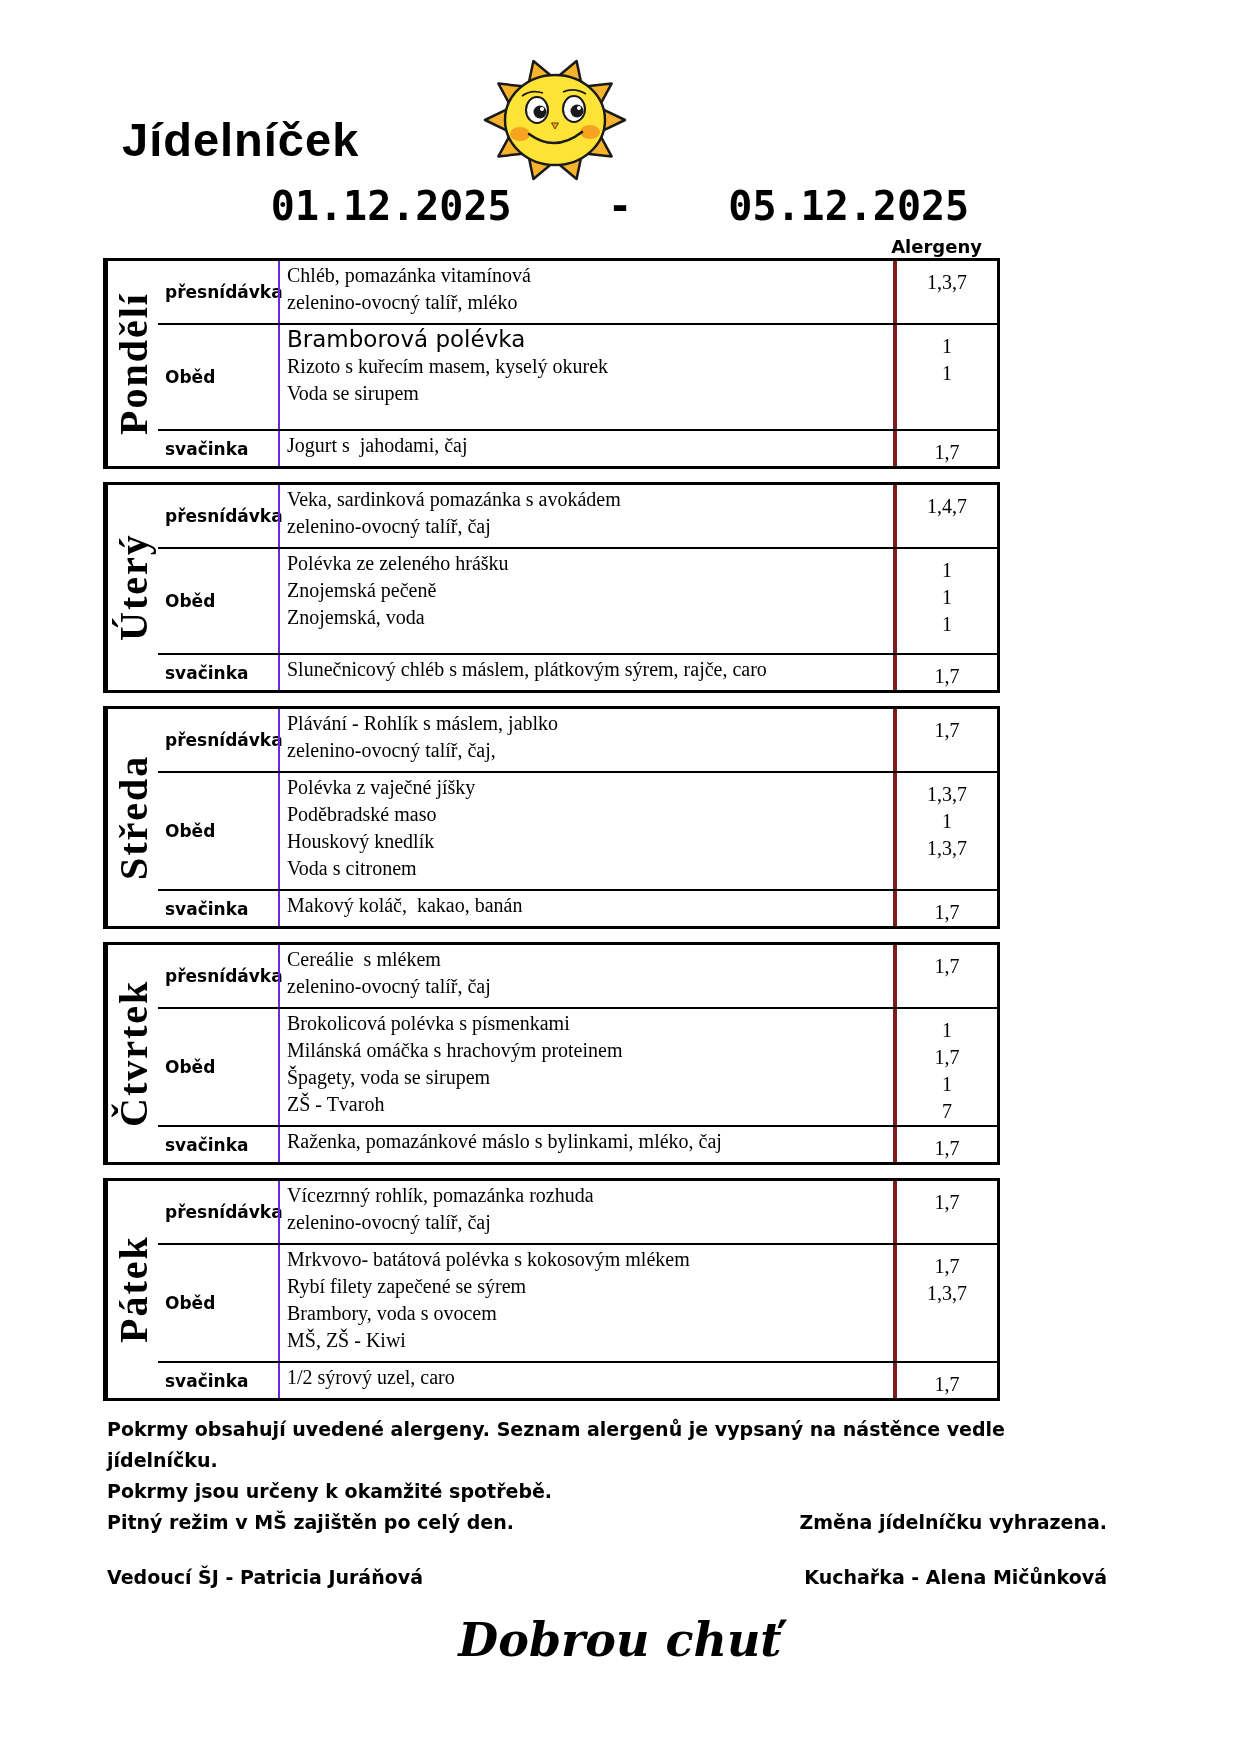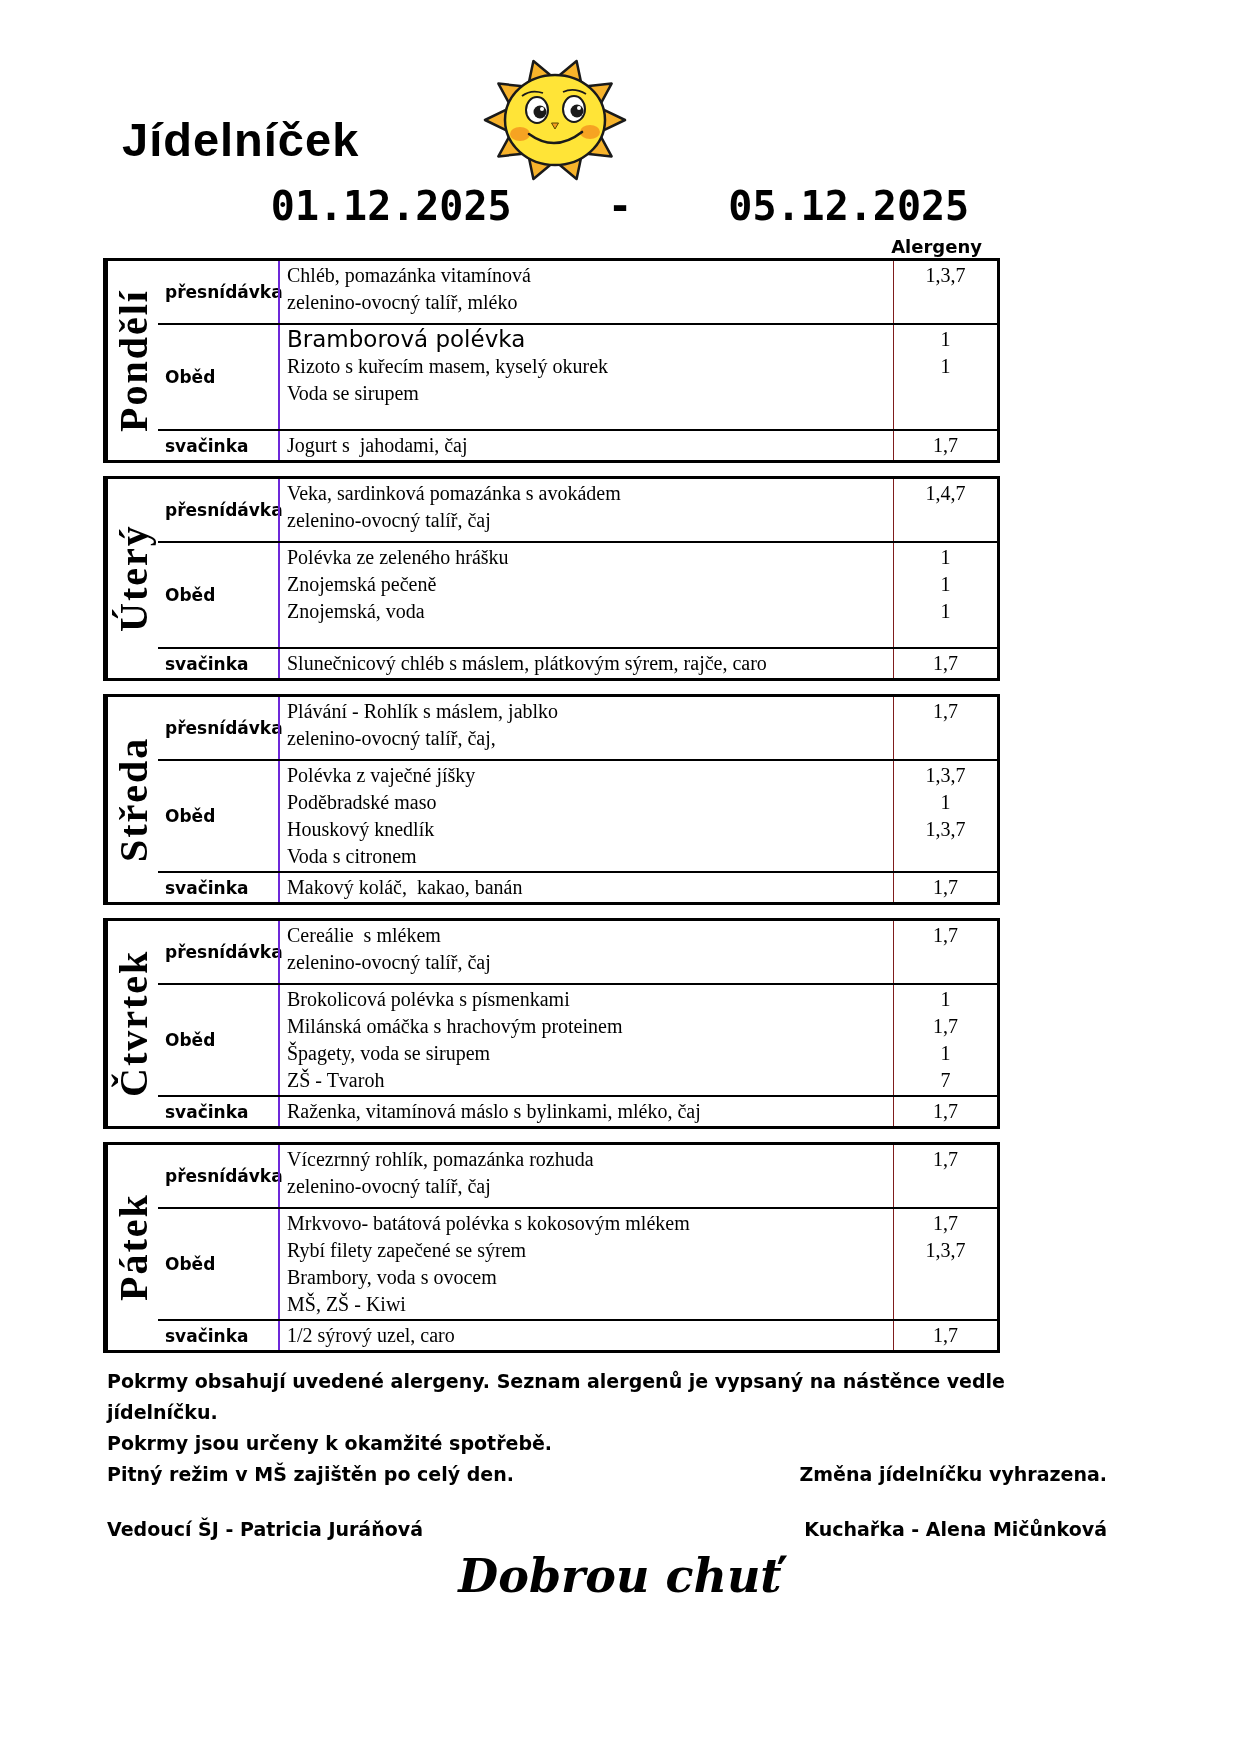--- a/index.html
+++ b/index.html
@@ -50,37 +50,37 @@
   .meal-row + .meal-row { border-top: 2px solid #000; }
   .meal-row.presnidavka { min-height: 62px; }
   .meal-row.obed { min-height: 106px; }
   .meal-row.svacinka { min-height: 30px; }
   .meal-label {
     display: flex; align-items: center; padding-left: 7px;
     font-family: "DejaVu Sans", sans-serif;
     font-weight: 700; font-size: 17px;
   }
   .food-cell { border-left: 2px solid #6d28d9; padding: 1px 4px 1px 7px; }
-  .allergen-cell { border-left: 1px solid #7f1d1d; text-align: center; padding-top: 1px; }
+  .allergen-cell { border-left: 4px solid #7f1d1d; text-align: center; padding-top: 8px; }
   .food-line, .allergen-line {
     font-family: "Liberation Serif", serif;
     font-size: 20px; line-height: 27px; white-space: pre-wrap;
   }
   .food-line.sans { font-family: "DejaVu Sans", sans-serif; font-size: 23px; }
 
   
   .footer {
     margin: 8px 0 0 107px; width: 1000px;
     font-family: "DejaVu Sans", sans-serif;
     font-weight: 700; font-size: 19px; line-height: 31px;
   }
   .footer-split { display: flex; justify-content: space-between; }
   .signatures { margin-top: 24px; }
   .bon-appetit {
-    margin-top: 4px; width: 1240px; text-align: center;
+    margin-top: 20px; width: 1240px; text-align: center;
     font-family: "DejaVu Serif", serif;
     font-style: italic; font-weight: 700; font-size: 46px;
   }
 </style>
 </head>
 <body>
 
 <div class="header">
   <div class="doc-title">Jídelníček</div>
 
@@ -249,21 +249,21 @@
           <div class="allergen-cell">
             <div class="allergen-line">1</div>
             <div class="allergen-line">1,7</div>
             <div class="allergen-line">1</div>
             <div class="allergen-line">7</div>
           </div>
         </div>
         <div class="meal-row svacinka">
           <div class="meal-label">svačinka</div>
           <div class="food-cell">
-            <div class="food-line">Raženka, vitamínová máslo s bylinkami, mléko, čaj</div>
+            <div class="food-line">Raženka, pomazánkové máslo s bylinkami, mléko, čaj</div>
           </div>
           <div class="allergen-cell">
             <div class="allergen-line">1,7</div>
           </div>
         </div>
       </div>
     </div>
     <div class="day-table">
       <div class="day-col">Pátek</div>
       <div class="rows">

